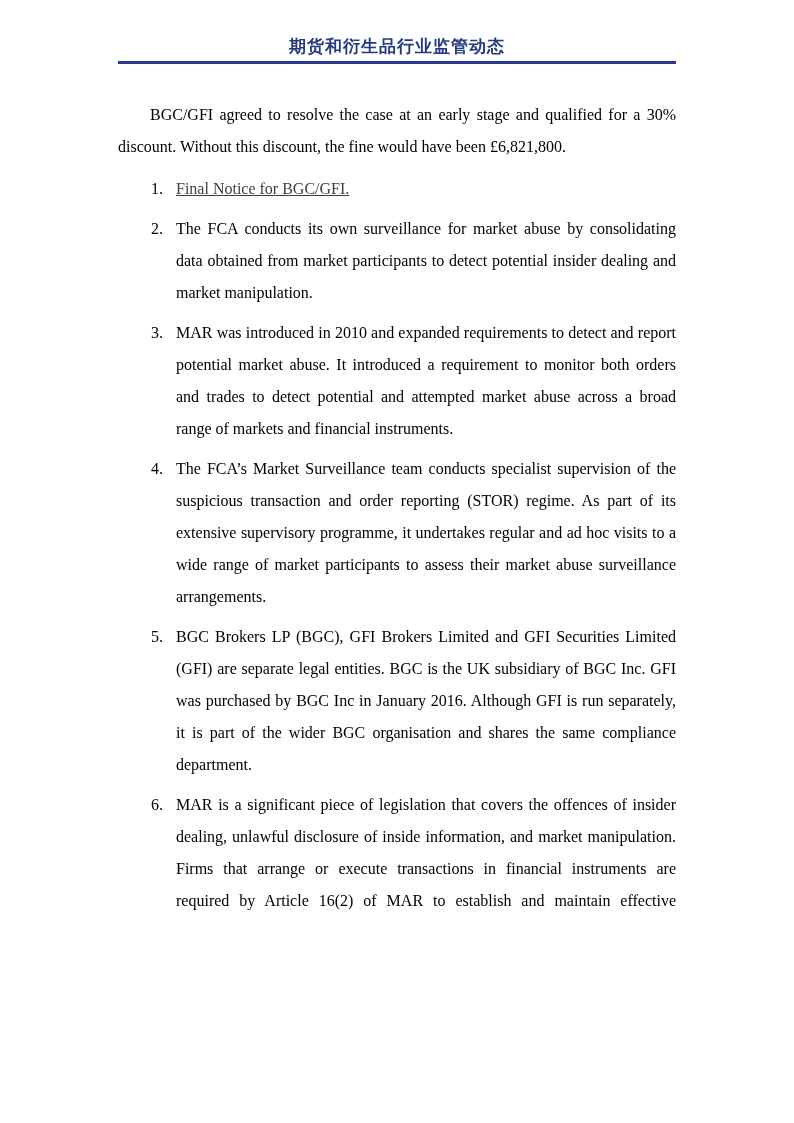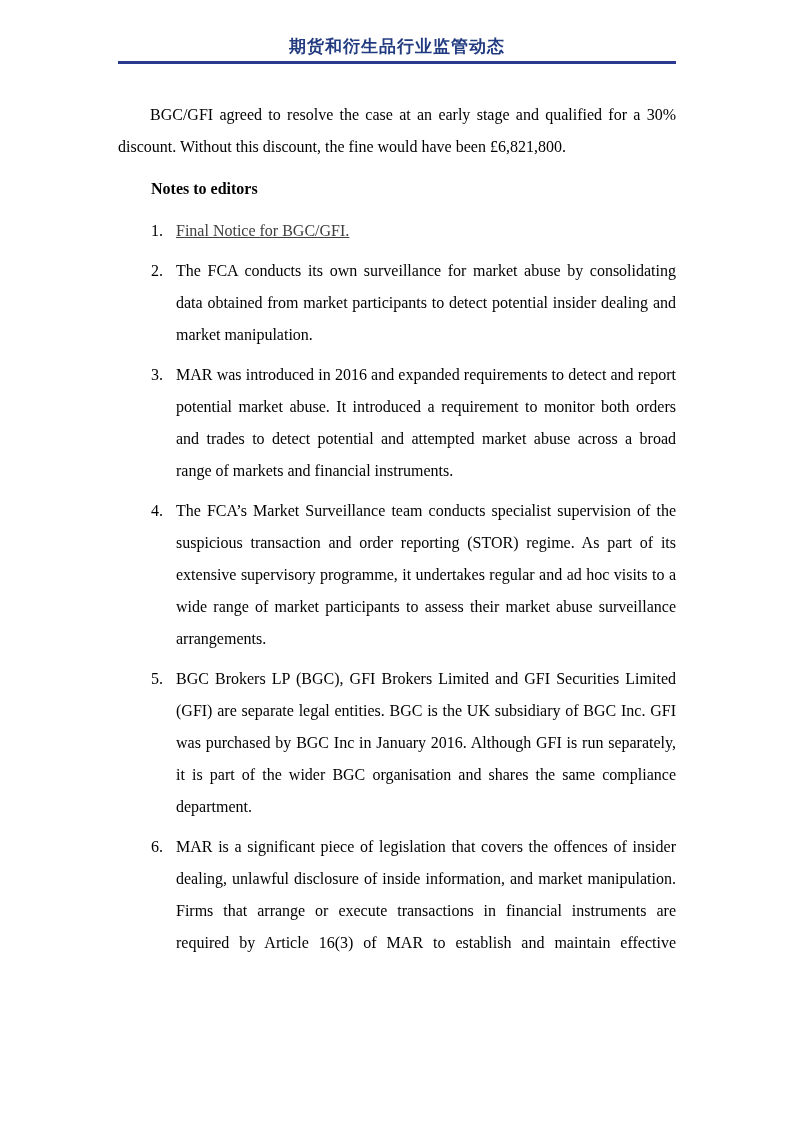--- a/index.html
+++ b/index.html
@@ -80,51 +80,50 @@
   <div class="doc-header">
     <div class="doc-title">期货和衍生品行业监管动态</div>
     <div class="header-rule"></div>
   </div>
 
   <div class="doc-body">
 
     <p class="para">BGC/GFI agreed to resolve the case at an early stage and qualified for a 30% discount. Without this discount, the fine would have been £6,821,800.</p>
 
 
-    <p class="notes-heading">Notes to editors</p>
 
     <ol class="num-list">
 
       <li class="num-item">
         <span class="num">1.</span>
         <a class="doc-link">Final Notice for BGC/GFI.</a>
       </li>
 
       <li class="num-item">
         <span class="num">2.</span>
         <span>The FCA conducts its own surveillance for market abuse by consolidating data obtained from market participants to detect potential insider dealing and market manipulation.</span>
       </li>
 
       <li class="num-item">
         <span class="num">3.</span>
-        <span>MAR was introduced in 2016 and expanded requirements to detect and report potential market abuse. It introduced a requirement to monitor both orders and trades to detect potential and attempted market abuse across a broad range of markets and financial instruments.</span>
+        <span>MAR was introduced in 2010 and expanded requirements to detect and report potential market abuse. It introduced a requirement to monitor both orders and trades to detect potential and attempted market abuse across a broad range of markets and financial instruments.</span>
       </li>
 
       <li class="num-item">
         <span class="num">4.</span>
         <span>The FCA’s Market Surveillance team conducts specialist supervision of the suspicious transaction and order reporting (STOR) regime. As part of its extensive supervisory programme, it undertakes regular and ad hoc visits to a wide range of market participants to assess their market abuse surveillance arrangements.</span>
       </li>
 
       <li class="num-item">
         <span class="num">5.</span>
         <span>BGC Brokers LP (BGC), GFI Brokers Limited and GFI Securities Limited (GFI) are separate legal entities. BGC is the UK subsidiary of BGC Inc. GFI was purchased by BGC Inc in January 2016. Although GFI is run separately, it is part of the wider BGC organisation and shares the same compliance department.</span>
       </li>
 
       <li class="num-item continues">
         <span class="num">6.</span>
-        <span>MAR is a significant piece of legislation that covers the offences of insider dealing, unlawful disclosure of inside information, and market manipulation. Firms that arrange or execute transactions in financial instruments are required by Article 16(3) of MAR to establish and maintain effective</span>
+        <span>MAR is a significant piece of legislation that covers the offences of insider dealing, unlawful disclosure of inside information, and market manipulation. Firms that arrange or execute transactions in financial instruments are required by Article 16(2) of MAR to establish and maintain effective</span>
       </li>
 
     </ol>
   </div>
 
 
 </div>
 
 </body></html>

